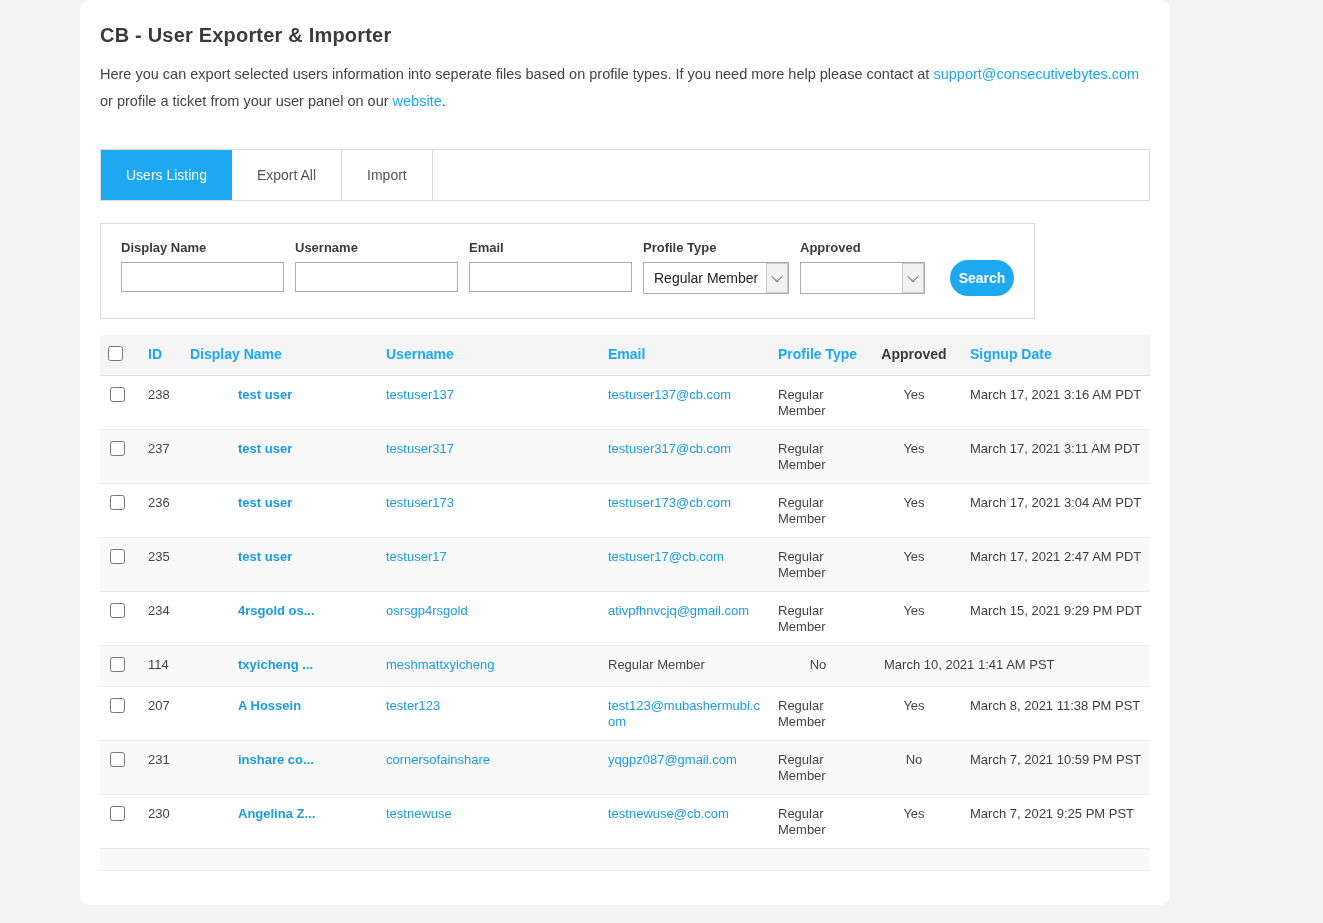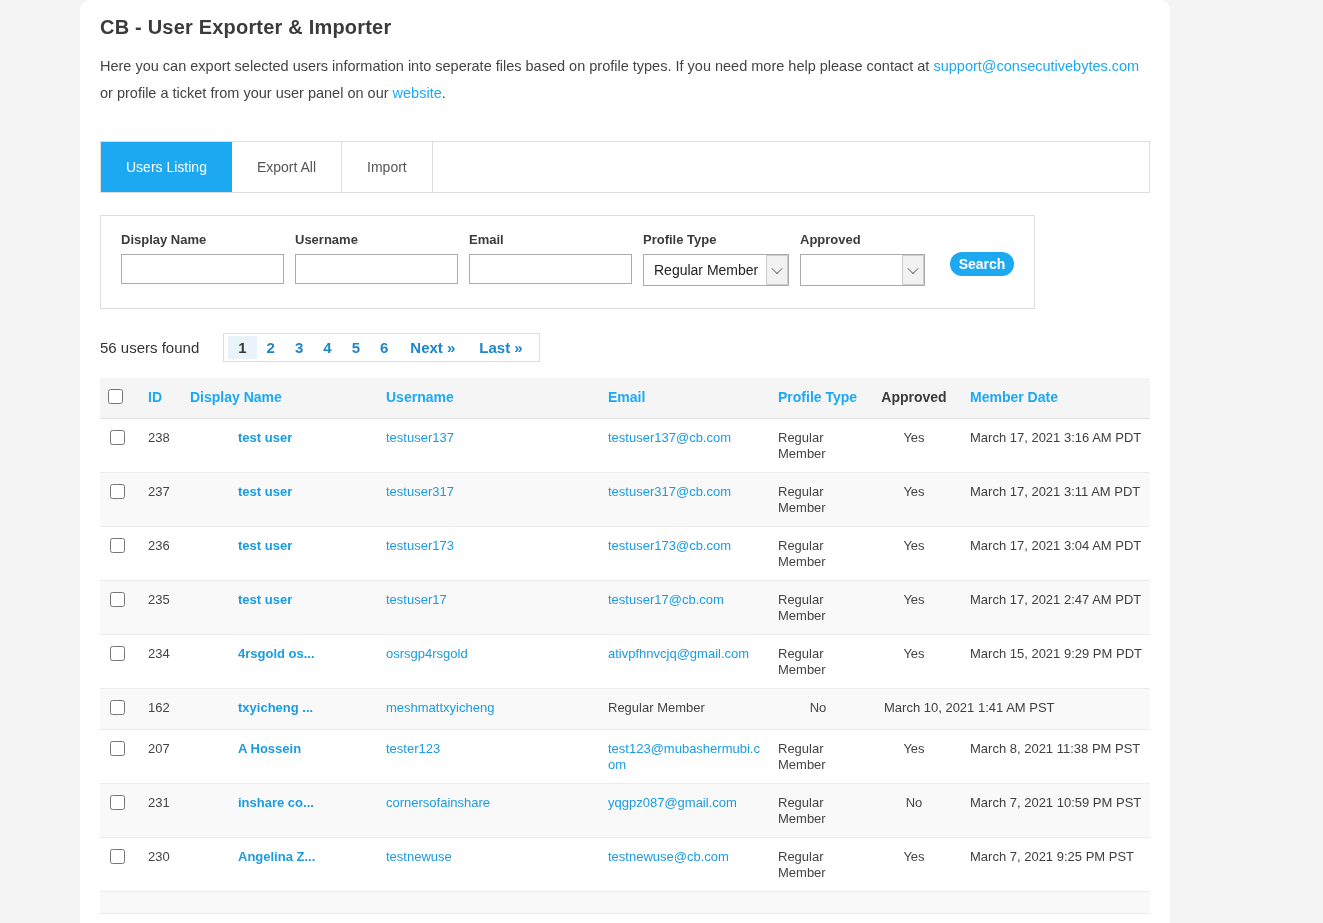--- a/index.html
+++ b/index.html
@@ -25,21 +25,21 @@
   .card {
     margin-left: 80px;
     width: 1090px;
     min-height: 905px;
     background: #ffffff;
     border-radius: 10px;
     padding: 0 20px 18px 20px;
     position: relative;
   }
   .page-title {
-    padding-top: 16px;
+    padding-top: 24px;
     font-size: 20px;
     font-weight: bold;
     color: var(--darktext);
     letter-spacing: 0.2px;
   }
   .desc {
     margin-top: 14px;
     font-size: 14.5px;
     line-height: 27px;
     color: var(--text);
@@ -140,21 +140,21 @@
     font-weight: bold;
     font-size: 14px;
     font-family: inherit;
     border: none;
     border-radius: 18px;
     cursor: pointer;
   }
   .search-btn {
     margin-left: 14px;
     margin-top: 20px;
-    height: 24px;
+    height: 36px;
     width: 86px;
   }
   
   .results-row {
     margin-top: 24px;
     display: flex;
     align-items: center;
   }
   .count {
     font-size: 15px;
@@ -265,46 +265,31 @@
       <div class="fselect" style="width:125px">
         <span class="val"></span>
         <span class="arrowbox">
             <span class="chevron"></span>
           </span>
       </div>
     </div>
     <button class="btn search-btn">Search</button>
   </div>
 
-  <div class="results-row">
-    <span class="count">56 users found</span>
-    <div class="pagination">
-      <span style="display:flex;align-items:center;">
-          <span class="page active">1</span>
-          <span class="page">2</span>
-          <span class="page">3</span>
-          <span class="page">4</span>
-          <span class="page">5</span>
-          <span class="page">6</span>
-        </span>
-      <span class="page-nav">Next »</span>
-      <span class="page-nav">Last »</span>
-    </div>
-  </div>
 
   <div class="table">
     <div class="thead">
       <div class="hcell cbcell"><input type="checkbox" style=""></div>
       <div class="hcell">ID</div>
       <div class="hcell">Display Name</div>
       <div class="hcell">Username</div>
       <div class="hcell">Email</div>
       <div class="hcell">Profile Type</div>
       <div class="hcell plain approved">Approved</div>
-      <div class="hcell">Member Date</div>
+      <div class="hcell">Signup Date</div>
     </div>
     <div>
     <div class="trow">
       <div class="cell cbcell"><input type="checkbox" style=""></div>
       <div class="cell">238</div>
       <div class="cell dname"><a>test user</a></div>
       <div class="cell"><a>testuser137</a></div>
       <div class="cell email"><a>testuser137@cb.com</a></div>
       <div class="cell">Regular Member</div>
       <div class="cell approved">Yes</div>
@@ -350,21 +335,21 @@
       <div class="cell dname"><a>4rsgold os...</a></div>
       <div class="cell"><a>osrsgp4rsgold</a></div>
       <div class="cell email"><a>ativpfhnvcjq@gmail.com</a></div>
       <div class="cell">Regular Member</div>
       <div class="cell approved">Yes</div>
       <div class="cell signup">March 15, 2021 9:29 PM PDT</div>
     </div>
 
     <div class="trow stripe">
       <div class="cell cbcell"><input type="checkbox" style=""></div>
-      <div class="cell">162</div>
+      <div class="cell">114</div>
       <div class="cell dname"><a>txyicheng ...</a></div>
       <div class="cell"><a>meshmattxyicheng</a></div>
       <div class="cell">Regular Member</div>
       <div class="cell approved">No</div>
       <div class="cell signup">March 10, 2021 1:41 AM PST</div>
     </div>
 
     <div class="trow">
       <div class="cell cbcell"><input type="checkbox" style=""></div>
       <div class="cell">207</div>

